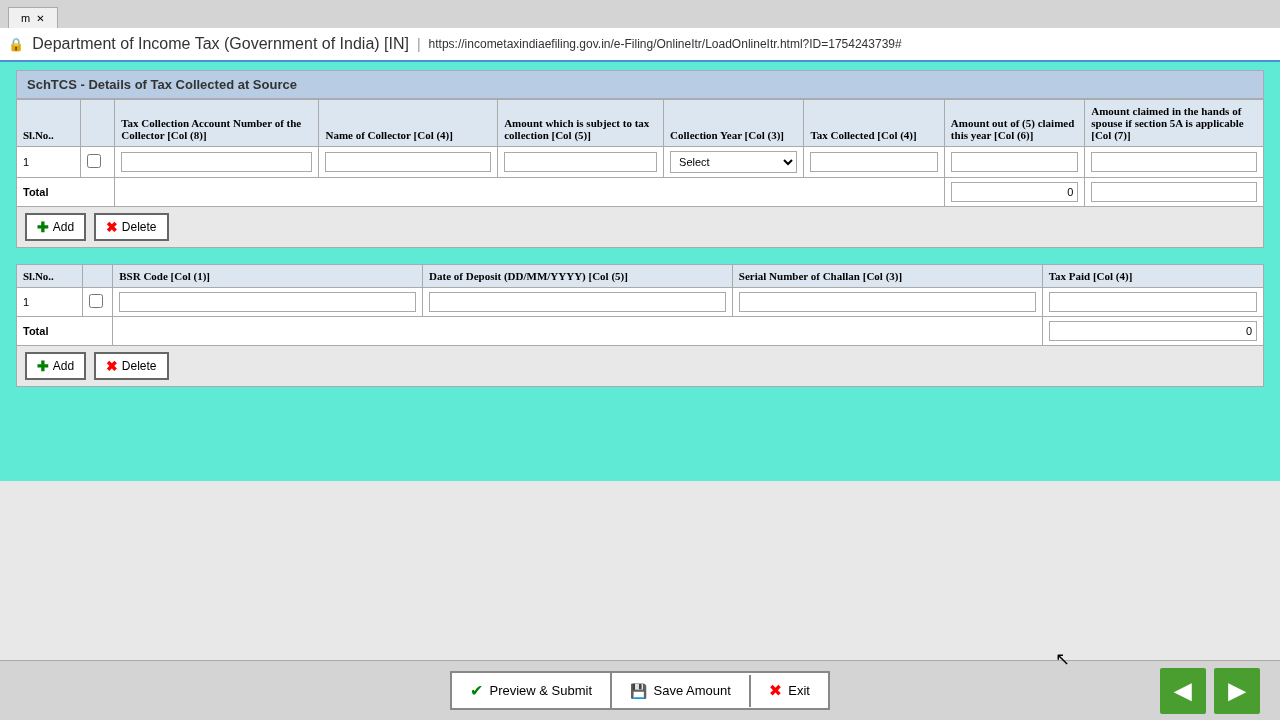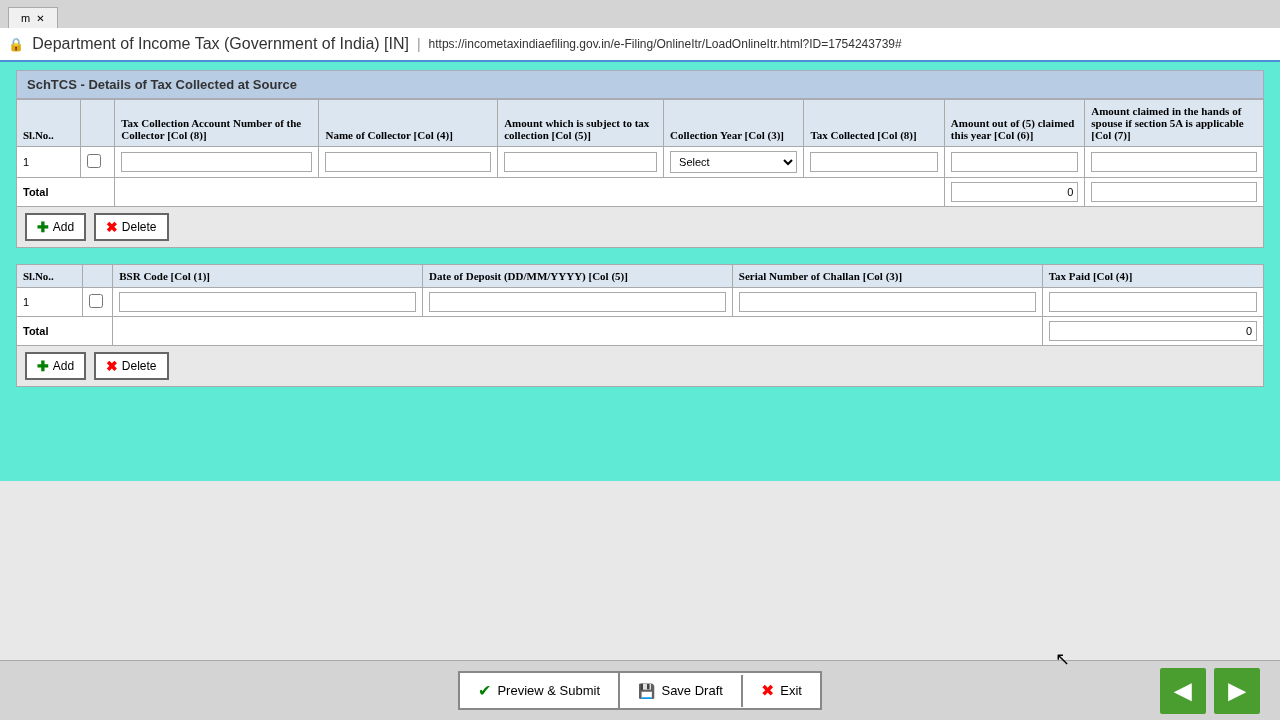--- a/index.html
+++ b/index.html
@@ -254,21 +254,21 @@
       </div>
       <table class="data-table">
         <thead>
           <tr>
             <th style="width:50px;"><span>Sl.No..</span></th>
             <th style="width:20px;"></th>
             <th style="width:160px;"><span>Tax Collection Account Number of the Collector [Col (8)]</span></th>
             <th style="width:140px;"><span>Name of Collector [Col (4)]</span></th>
             <th style="width:130px;"><span>Amount which is subject to tax collection [Col (5)]</span></th>
             <th style="width:110px;"><span>Collection Year [Col (3)]</span></th>
-            <th style="width:110px;"><span>Tax Collected [Col (8)]</span></th>
+            <th style="width:110px;"><span>Tax Collected [Col (4)]</span></th>
             <th style="width:110px;"><span>Amount out of (5) claimed this year [Col (6)]</span></th>
             <th style="width:140px;"><span>Amount claimed in the hands of spouse if section 5A is applicable [Col (7)]</span></th>
           </tr>
         </thead>
         <tbody>
           <tr>
             <td><span>1</span></td>
             <td>
               <input type="checkbox" style="">
             </td>
@@ -382,21 +382,21 @@
 
 <div class="footer-bar">
   <div style="flex:1;"></div>
   <div class="footer-center">
     <button class="footer-btn">
       <span style="color:green;font-size:16px;">✔</span>
       <span>Preview &amp; Submit</span>
     </button>
     <button class="footer-btn">
       <span style="color:#555;font-size:14px;">💾</span>
-      <span>Save Draft</span>
+      <span>Save Amount</span>
     </button>
     <button class="footer-btn">
       <span style="color:red;font-size:16px;">✖</span>
       <span>Exit</span>
     </button>
   </div>
   <div style="flex:1; display:flex; justify-content:flex-end;">
     <div class="footer-nav">
       <button class="nav-btn">
         <span class="nav-arrow">◀</span>

